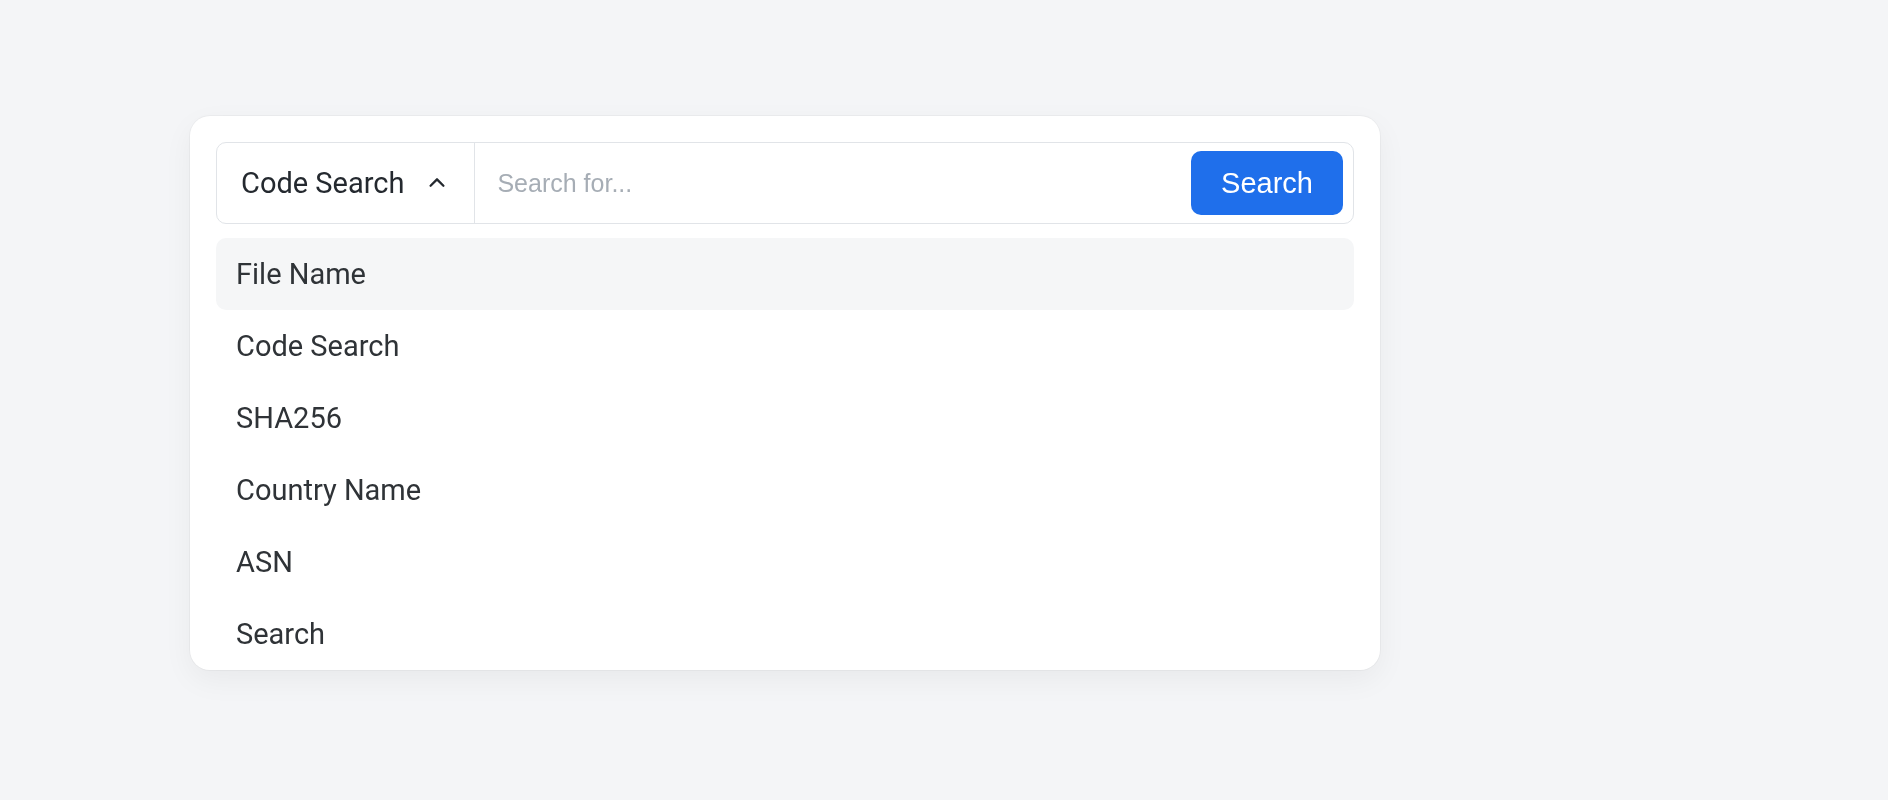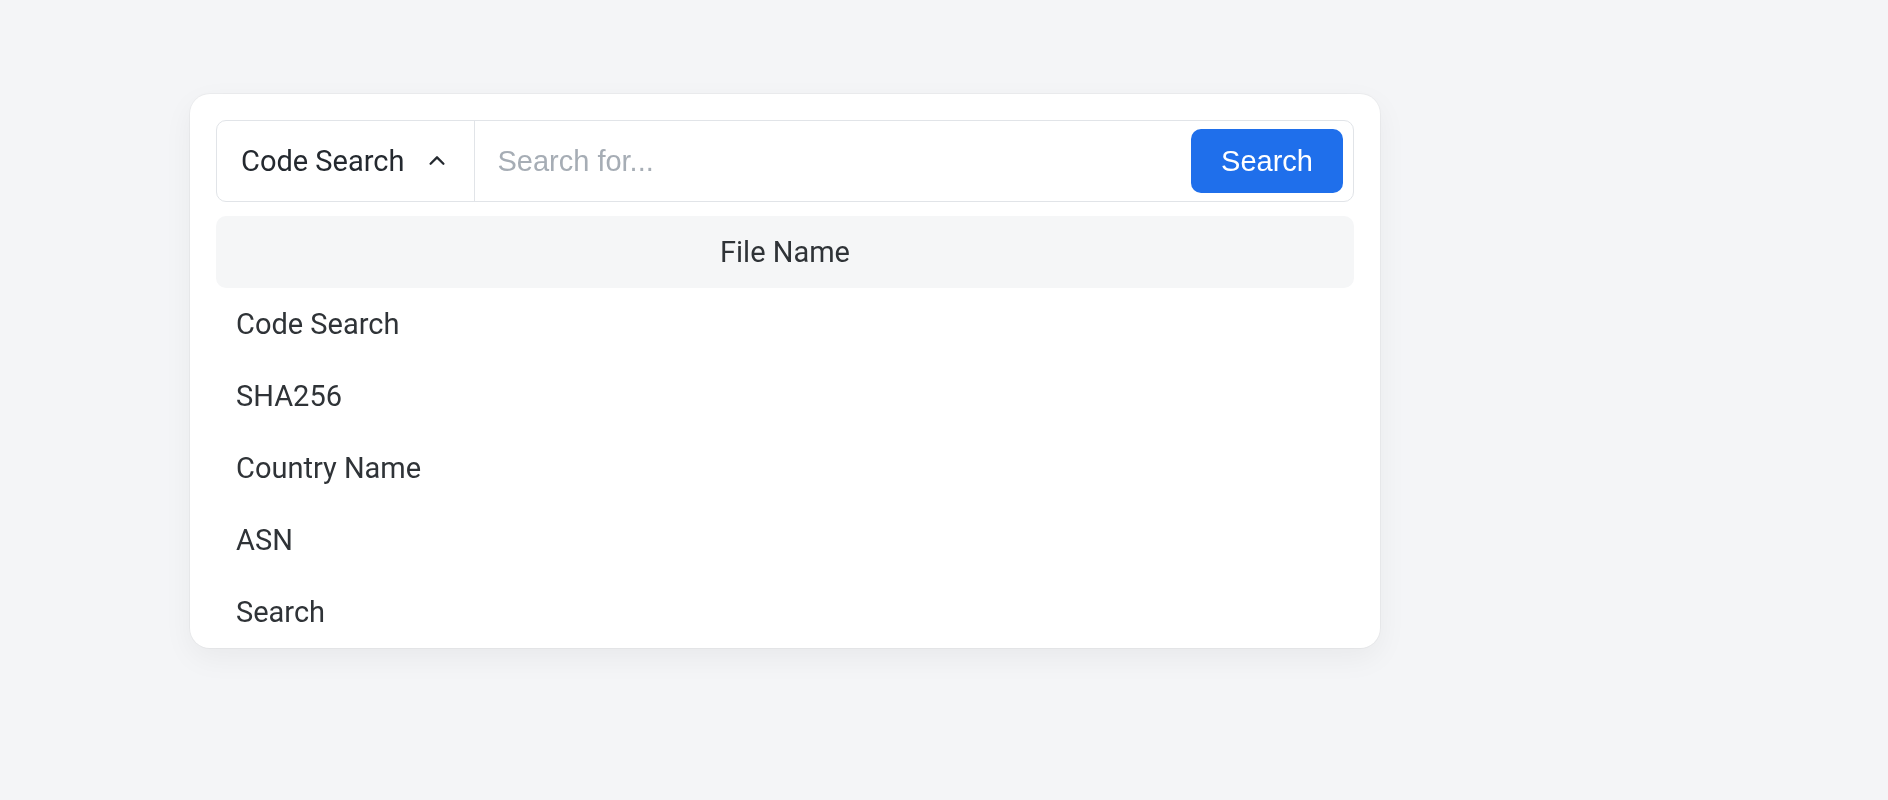--- a/index.html
+++ b/index.html
@@ -11,21 +11,21 @@
     body {
       font-family: -apple-system, BlinkMacSystemFont, "Segoe UI", Roboto, "Helvetica Neue", Arial, sans-serif;
       background: #f4f5f7;
       width: 1888px;
       height: 800px;
       overflow: hidden;
     }
     
     .card {
       position: absolute;
-      top: 94px;
+      top: 116px;
       left: 190px;
       width: 1190px;
       background: #fff;
       border-radius: 20px;
       box-shadow: 0 0 0 1px rgba(0,0,0,0.03), 0 10px 30px rgba(0,0,0,0.05);
       padding: 26px 26px 0 26px;
     }
     
     .search-bar {
       display: flex;
@@ -63,21 +63,21 @@
     .chevron-up svg {
       width: 22px;
       height: 22px;
     }
     
     .search-input {
       flex: 1;
       border: none;
       outline: none;
       padding: 0 22px;
-      font-size: 29px;
+      font-size: 25px;
       color: #a16207;
       background: transparent;
     }
     
     .search-input::placeholder {
       color: #a6adb5;
     }
     
     .search-button {
       margin: 8px 10px 8px 0;
@@ -103,21 +103,20 @@
       padding: 19px 20px;
       font-size: 29px;
       color: #2f3337;
       border-radius: 10px;
       cursor: pointer;
       margin-bottom: 0;
     }
     
     .dropdown-item.highlighted {
       background: #f5f6f7;
-      text-align: center;
     }
   </style>
 </head>
 <body>
 
 <div class="card">
   <div class="search-bar">
     <div class="filter-selector">
       <span class="filter-label">Code Search</span>
       <span class="chevron-up">

